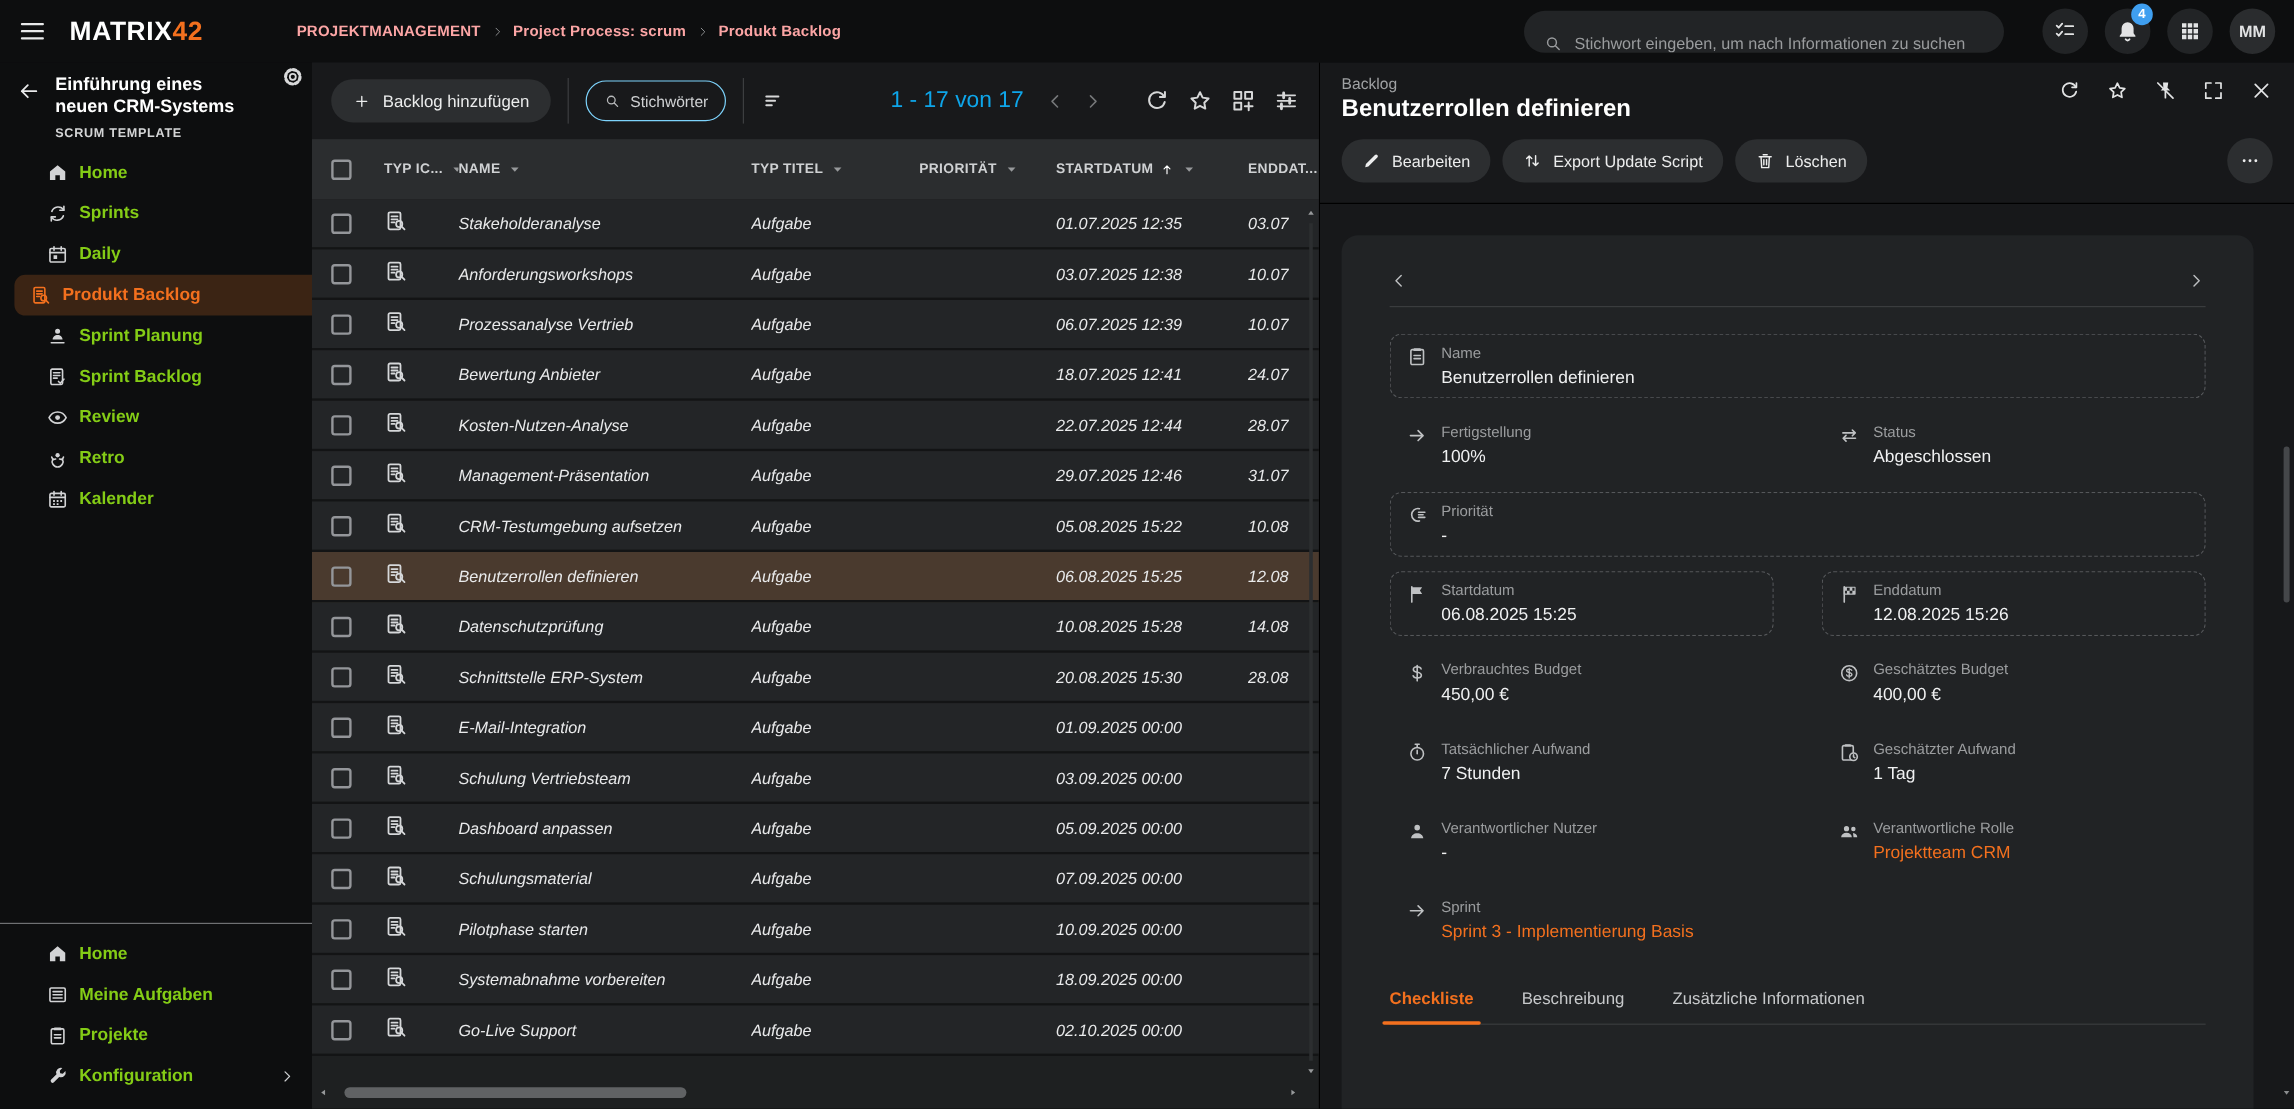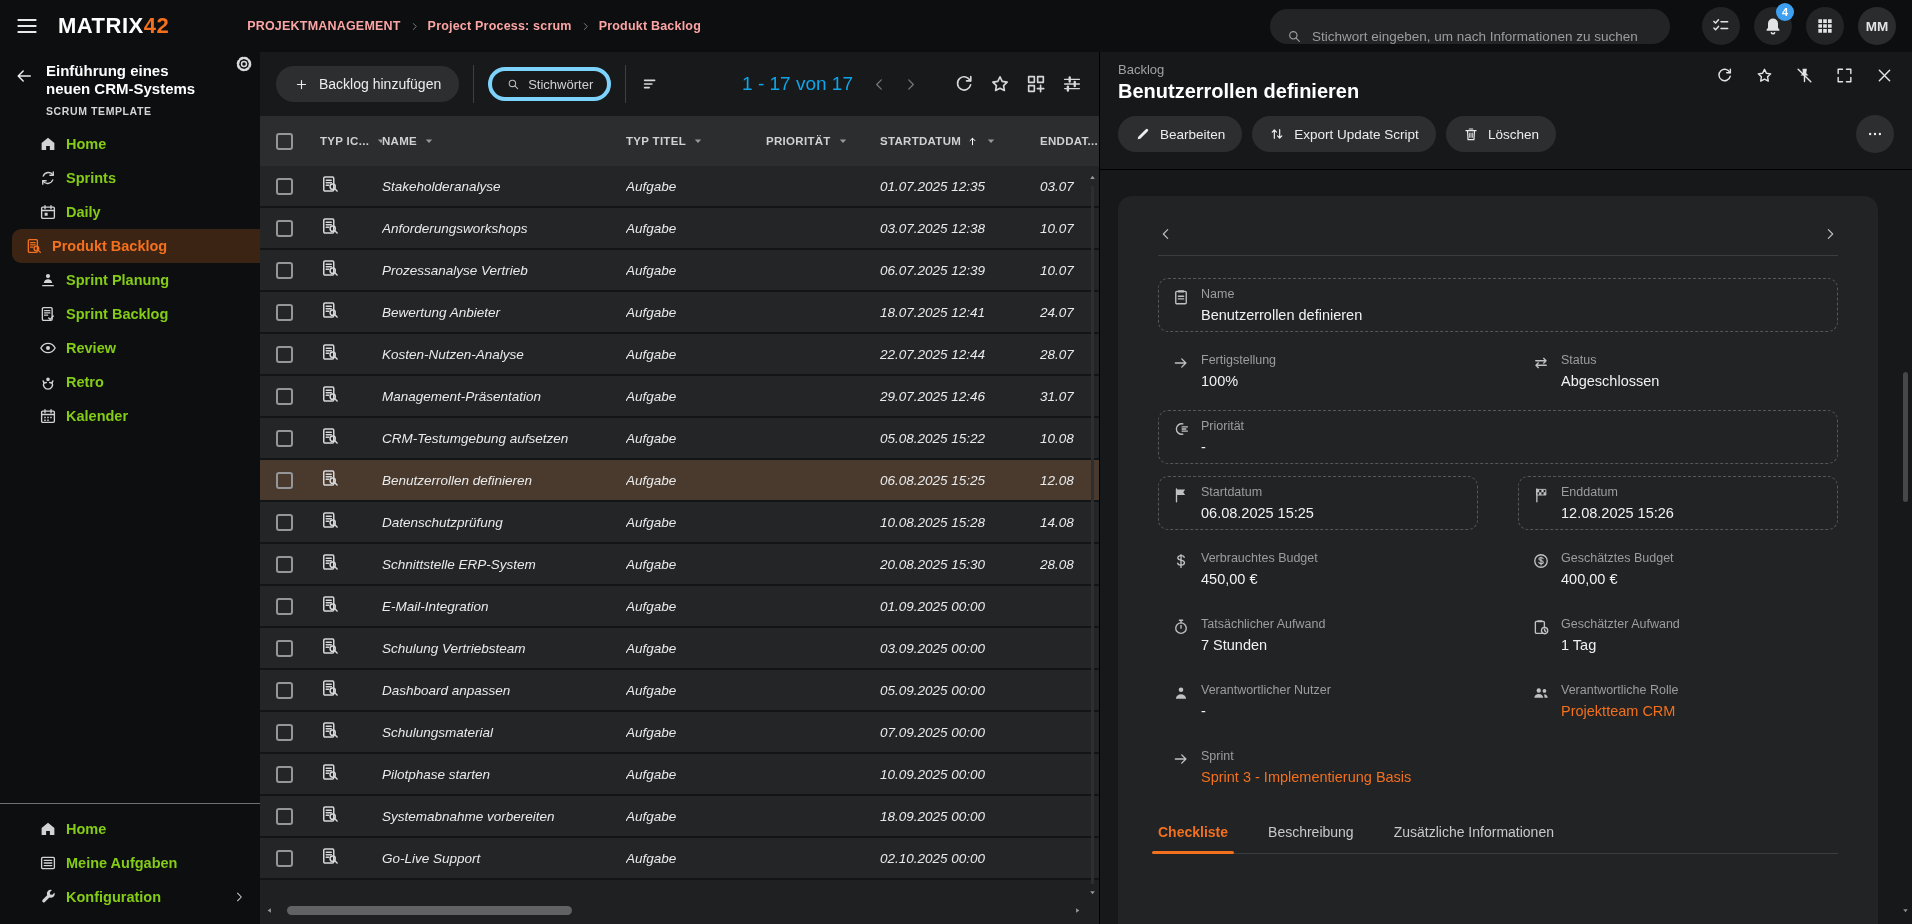--- a/index.html
+++ b/index.html
@@ -52,21 +52,21 @@
   .nav-item.active{background:#3b2414;border-radius:9px 0 0 9px;margin-left:12px;padding-left:13px;color:var(--accent);font-weight:700;}
   .nav-item.active i{color:var(--accent);}
   .sb-bottom{position:absolute;left:0;right:0;bottom:0;border-top:1px solid #6f7173;padding:8px 0 10px;}
   .sb-bottom .chev{margin-left:auto;margin-right:14px;width:14px;height:14px;color:#cfd1d3;}
 
   
   .toolbar{height:64px;flex:none;background:var(--bg1);display:flex;align-items:center;padding:0 16px;gap:14px;}
   .add-btn{display:flex;align-items:center;gap:10px;height:36px;padding:0 18px;border-radius:18px;background:var(--pill);font-size:14px;color:#eceded;}
   .add-btn i{width:15px;height:15px;}
   .vdiv{width:1px;height:38px;background:#3c3e40;flex:none;}
-  .search-small{display:flex;align-items:center;gap:8px;height:34px;padding:0 14px;border:4px solid #7dd3fc;border-radius:17px;color:#cfd1d3;font-size:13px;cursor:text;}
+  .search-small{display:flex;align-items:center;gap:8px;height:34px;padding:0 14px;border:1px solid #7dd3fc;border-radius:17px;color:#cfd1d3;font-size:13px;cursor:text;}
   .search-small i{width:14px;height:14px;color:#b9bbbd;}
   .tb-ic{width:22px;height:22px;color:#d6d7d8;flex:none;}
   .tb-ic.small{width:17px;height:17px;}
   .tb-ic.dis{color:#757779;}
   .toolbar .spacer{flex:1;}
   .pag{font-size:19px;color:#0ea5e9;white-space:nowrap;margin-right:4px;}
   .toolbar .gap{width:6px;flex:none;}
 
   
   .grid-cols{display:grid;grid-template-columns:44px 62px 244px 140px 114px 160px 1fr;padding-left:16px;align-items:center;}
@@ -359,20 +359,33 @@
                 <g fill="none" stroke="currentColor" stroke-width="1.8" stroke-linecap="round" stroke-linejoin="round">
                   <rect x="3.5" y="4.5" width="17" height="15" rx="1.5"></rect>
                   <path d="M7 8.5h10M7 12h10M7 15.5h10"></path>
                 </g>
               </svg>
             </i>
     <span>Meine Aufgaben</span>
 
   </li>
 
+  <li class="nav-item">
+    <i data-icon="clipboard">
+              <svg viewBox="0 0 24 24">
+                <g fill="none" stroke="currentColor" stroke-width="1.8" stroke-linecap="round" stroke-linejoin="round">
+                  <rect x="5" y="4.5" width="14" height="16.5" rx="1.5"></rect>
+                  <path fill="currentColor" stroke="none" d="M9 3h6a1.2 1.2 0 0 1 1.2 1.2V6H7.8V4.2A1.2 1.2 0 0 1 9 3z"></path>
+                  <path d="M8.5 11h7M8.5 14.5h7"></path>
+                </g>
+              </svg>
+            </i>
+    <span>Projekte</span>
+
+  </li>
 
 
   <li class="nav-item">
     <i data-icon="wrench">
               <svg viewBox="0 0 24 24">
                 <g fill="none" stroke="currentColor" stroke-width="1.8" stroke-linecap="round" stroke-linejoin="round">
                   <path fill="currentColor" stroke="none" d="M20.7 6.1a5.2 5.2 0 0 1-6.9 6.5l-5.9 5.9a2.1 2.1 0 0 1-3-3l5.9-5.9a5.2 5.2 0 0 1 6.5-6.9l-2.9 2.9.5 2.9 2.9.5z"></path>
                 </g>
               </svg>
             </i>

